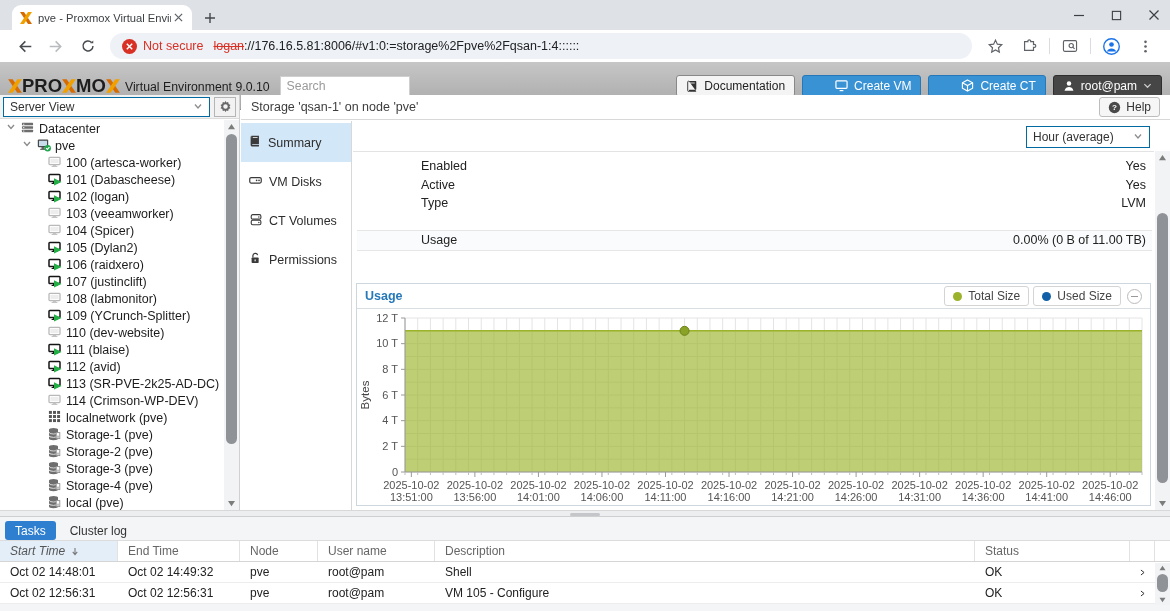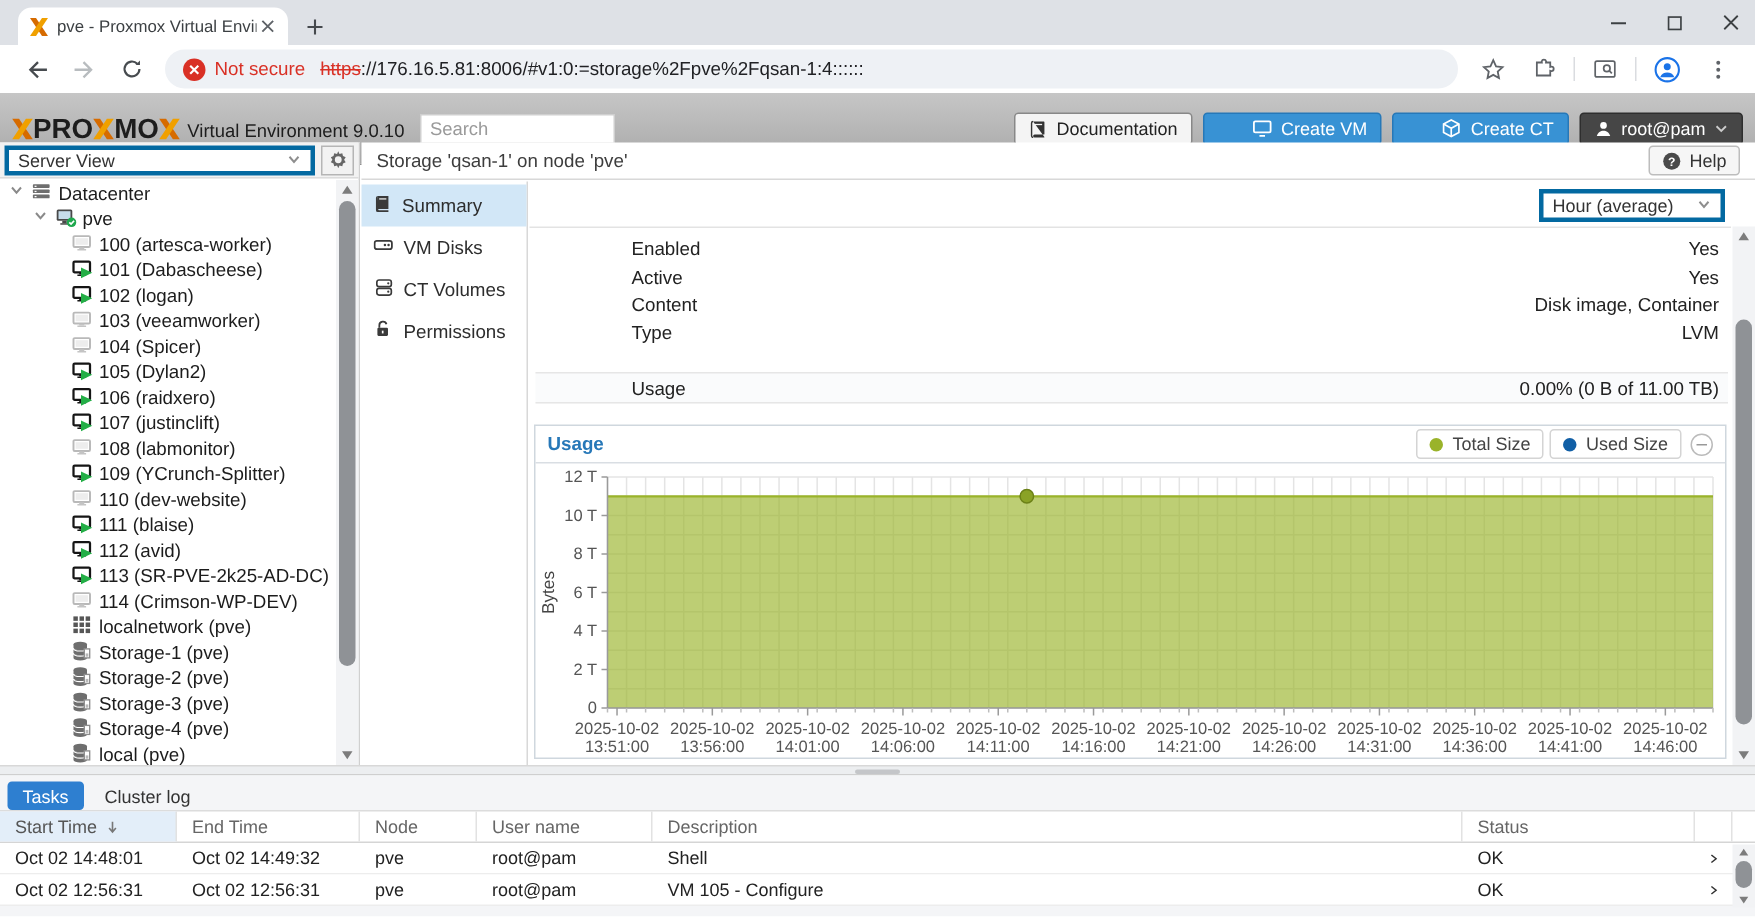--- a/index.html
+++ b/index.html
@@ -37,41 +37,41 @@
 .searchbox { width:130px; height:20px; border:1px solid #cfcfcf; background:#fff; font-size:12.3px; color:#9a9a9a; padding:0 6px; margin-left:10px; display:flex; align-items:center; }
 .hbtns { margin-left:auto; display:flex; align-items:center; gap:7px; }
 .hbtn { height:22px; border-radius:3px; display:flex; align-items:center; padding:0 9px; font-size:12px; gap:6px; }
 .hbtn.light { background:#f4f4f4; border:1px solid #888; color:#222; }
 .hbtn.blue { background:#3892d4; border:1px solid #2678b8; color:#fff;padding-left:32px; }
 .hbtn.dark { background:#464646; border:1px solid #2e2e2e; color:#fff; }
 
 
 .sidebar { position:absolute; left:0; top:95px; width:240px; height:415px; background:#fff; border-right:1px solid #d0d0d0; }
 .sidebar-top { height:24px; display:flex; align-items:center; padding:2px 3px; background:#f2f2f2; border-bottom:1px solid #dcdcdc; }
-.combo { height:20px; border:3px solid #0369a1; background:#fff; display:flex; align-items:center; padding:0 6px; font-size:12px; color:#333; position:relative; }
+.combo { height:20px; border:1px solid #0369a1; background:#fff; display:flex; align-items:center; padding:0 6px; font-size:12px; color:#333; position:relative; }
 .combo .caret { margin-left:auto; }
 .sv-combo { flex:1; margin-right:4px; }
 .gearbtn { width:22px; height:20px; border:1px solid #b5b5b5; background:#f2f2f2; display:flex; align-items:center; justify-content:center; }
 .tree { position:absolute; left:0; top:25px; right:16px; bottom:0; overflow:hidden; }
 .titem { position:relative; height:17px; display:flex; align-items:center; font-size:12.5px; color:#1c1c1c; white-space:nowrap; }
 .titem .tic { position:absolute; top:1px; }
 
 
 .vscroll { position:absolute; width:15px; background:#f2f3f5; }
 .vscroll .arr { position:absolute; left:0; width:15px; height:13px; display:flex; align-items:center; justify-content:center; }
 .vscroll .arr.up { top:0; }
 .vscroll .arr.dn { bottom:0; }
 .vscroll .thumb { position:absolute; left:2px; width:11px; background:#8f9296; border-radius:6px; }
 
 
 .titlebar { position:absolute; left:241px; top:95px; right:0; height:25px; background:#fff; border-bottom:1px solid #d8d8d8; display:flex; align-items:center; padding:0 10px; }
 .titlebar .ttl { font-size:12.5px; color:#3d3d3d; }
 .helpbtn { margin-left:auto; height:20px; border:1px solid #bdbdbd; background:#f6f6f6; border-radius:3px; display:flex; align-items:center; padding:0 8px; gap:5px; font-size:12px; color:#333; }
 .subnav { position:absolute; left:241px; top:121px; width:111px; bottom:101px; background:#fff; border-right:1px solid #d8d8d8; padding-top:2px; }
-.snitem { height:28px; display:flex; align-items:center; gap:7px; padding:0 8px; font-size:12.5px; color:#2d2d2d; }
+.snitem { height:39px; display:flex; align-items:center; gap:7px; padding:0 8px; font-size:12.5px; color:#2d2d2d; }
 .snitem.sel { background:#d2e7f7; }
 .snitem svg { flex:none; }
 .content { position:absolute; left:353px; top:121px; right:0; bottom:101px; background:#fff; }
 .toolrow { position:absolute; left:0; right:16px; top:0; height:31px; border-bottom:1px solid #e3e3e3; }
 .hour-combo { position:absolute; top:5px; right:4px; width:124px; height:22px; }
 .props { position:absolute; left:4px; right:18px; top:36px; }
 .prow { height:18.6px; display:flex; align-items:center; padding:0 6px 0 64px; font-size:12.5px; color:#222; }
 .prow .pv { margin-left:auto; }
 .prow.usage { margin-top:17px; background:#fafbfc; border-top:1px solid #e6e6e6; border-bottom:1px solid #e6e6e6; height:21px; }
 
@@ -87,21 +87,21 @@
 
 .splitter { position:absolute; left:0; top:510px; width:100%; height:7px; background:#eceef0; border-top:1px solid #d8d8d8; border-bottom:1px solid #cfcfcf; }
 .splitter .grip { position:absolute; left:570px; top:2px; width:30px; height:3px; background:#c4c6c9; border-radius:2px; }
 .bottom { position:absolute; left:0; top:517px; width:100%; height:94px; background:#f4f5f7; }
 .btabs { height:23px; display:flex; align-items:flex-end; padding:2px 5px 0; gap:4px; background:#f4f5f7; }
 .btab { height:19px; display:flex; align-items:center; padding:0 10px; font-size:12px; border-radius:3px; color:#333;margin-top:38px; }
 .btab.sel { background:#2e7fd0; color:#fff; }
 .ttable { position:absolute; left:0; top:23px; right:0; }
 .thead { display:flex; height:22px; background:#fff; border-top:1px solid #dcdcdc; border-bottom:1px solid #d5d5d5; }
 .th { display:flex; align-items:center; padding:0 10px; font-size:12px; color:#666; border-right:1px solid #e2e2e2; }
-.th.sorted { background:#e3eef9; color:#555; }
+.th.sorted { background:#e3eef9; color:#555;font-style:italic; }
 .th .sortarr { margin-left:6px; display:flex; }
 .trow { display:flex; height:21px; background:#fff; border-bottom:1px solid #ededed; }
 .td { display:flex; align-items:center; padding:0 10px; font-size:12px; color:#222; white-space:nowrap; overflow:hidden; }
 .td.chev { justify-content:center; }
 </style>
 </head>
 <body>
 
 <div class="page">
 
@@ -161,21 +161,21 @@
           <path d="M16.6 3v3.6h-3.6z" fill="currentColor"></path>
         </svg>
     </span>
     <div class="omnibox">
       <span class="badge">
         <svg width="9" height="9" viewBox="0 0 10 10">
             <path d="M2 2l6 6M8 2l-6 6" stroke="#fff" stroke-width="1.6"></path>
           </svg>
       </span>
       <span class="notsecure">Not secure</span>
-      <span class="url"><span class="scheme">https</span><span>://176.16.5.81:8006/#v1:0:=storage%2Fpve%2Fqsan-1:4::::::</span></span>
+      <span class="url"><span class="scheme">logan</span><span>://176.16.5.81:8006/#v1:0:=storage%2Fpve%2Fqsan-1:4::::::</span></span>
     </div>
     <div class="abicons">
       <span class="abicon">
         <svg width="17" height="17" viewBox="0 0 20 20">
             <path d="M10 2.5l2.2 4.8 5.1.6-3.8 3.5 1 5.1L10 14l-4.5 2.5 1-5.1L2.7 7.9l5.1-.6z" fill="none" stroke="currentColor" stroke-width="1.4"></path>
           </svg>
       </span>
       <span class="abicon">
         <svg width="17" height="17" viewBox="0 0 20 20">
             <path d="M8 3.5A1.8 1.8 0 0 1 11.5 3.5c0 .4-.1.8-.1.8h3.3v3.4s.5-.2.9-.2a1.8 1.8 0 0 1 0 3.6c-.4 0-.9-.2-.9-.2v3.6H4.2V4.3h3.9s-.1-.4-.1-.8z" fill="none" stroke="currentColor" stroke-width="1.4"></path>
@@ -615,24 +615,20 @@
       </div>
     </div>
     <div class="props" id="props">
         <div class="prow">
           <span class="pl">Enabled</span>
           <span class="pv">Yes</span>
         </div>
         <div class="prow">
           <span class="pl">Active</span>
           <span class="pv">Yes</span>
-        </div>
-        <div class="prow">
-          <span class="pl">Content</span>
-          <span class="pv">Disk image, Container</span>
         </div>
         <div class="prow">
           <span class="pl">Type</span>
           <span class="pv">LVM</span>
         </div>
         <div class="prow usage">
           <span class="pl">Usage</span>
           <span class="pv">0.00% (0 B of 11.00 TB)</span>
         </div>
       </div>

